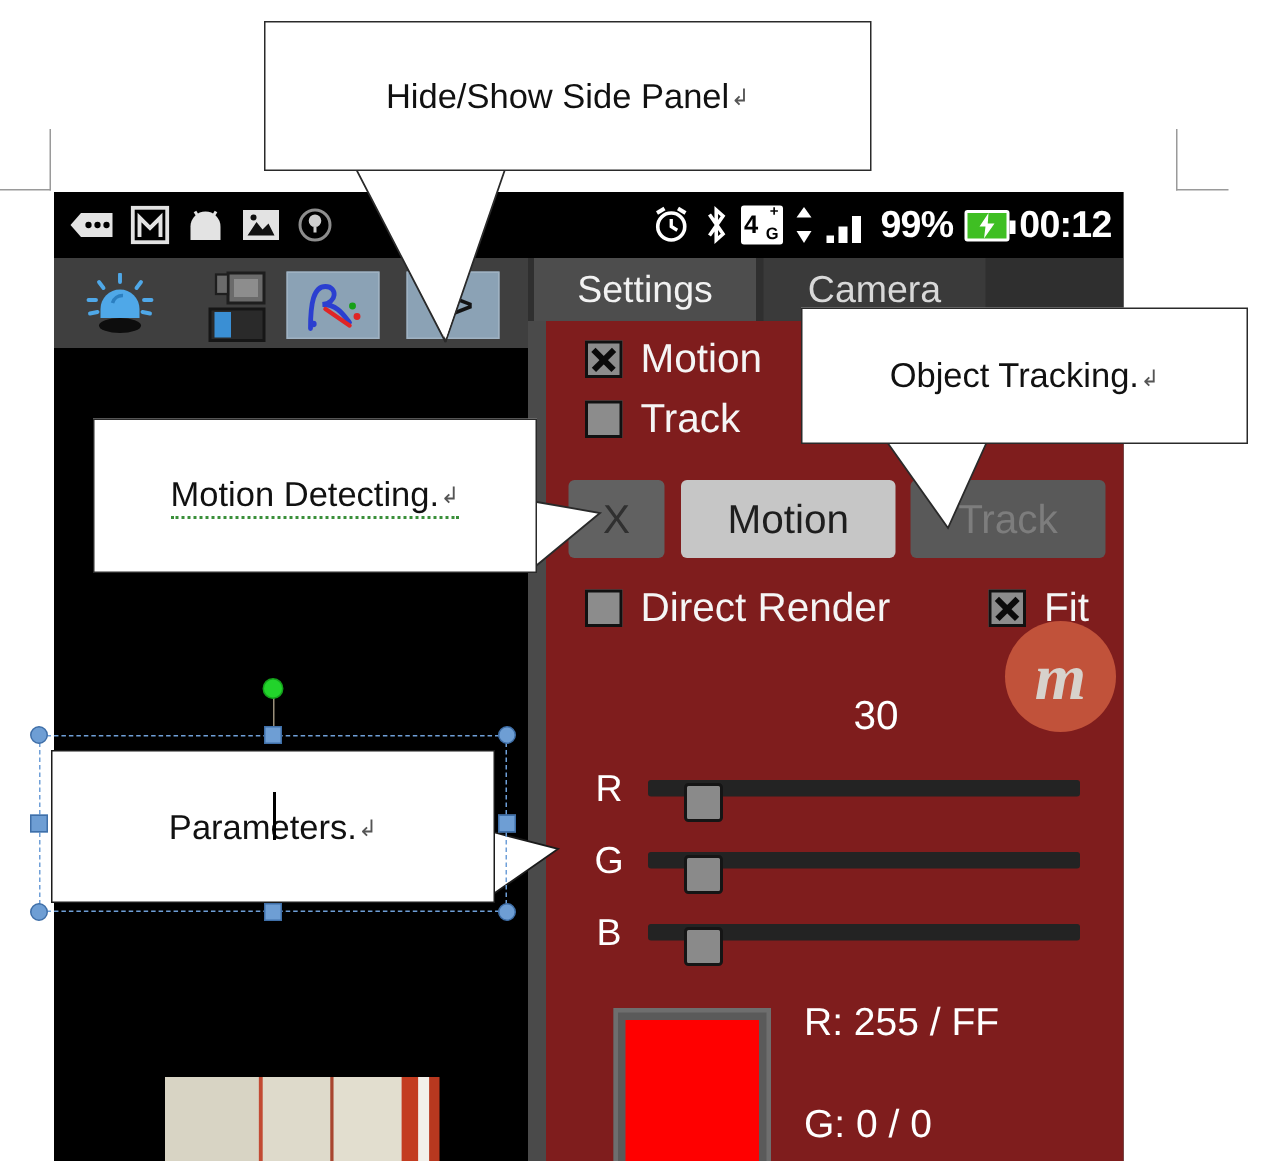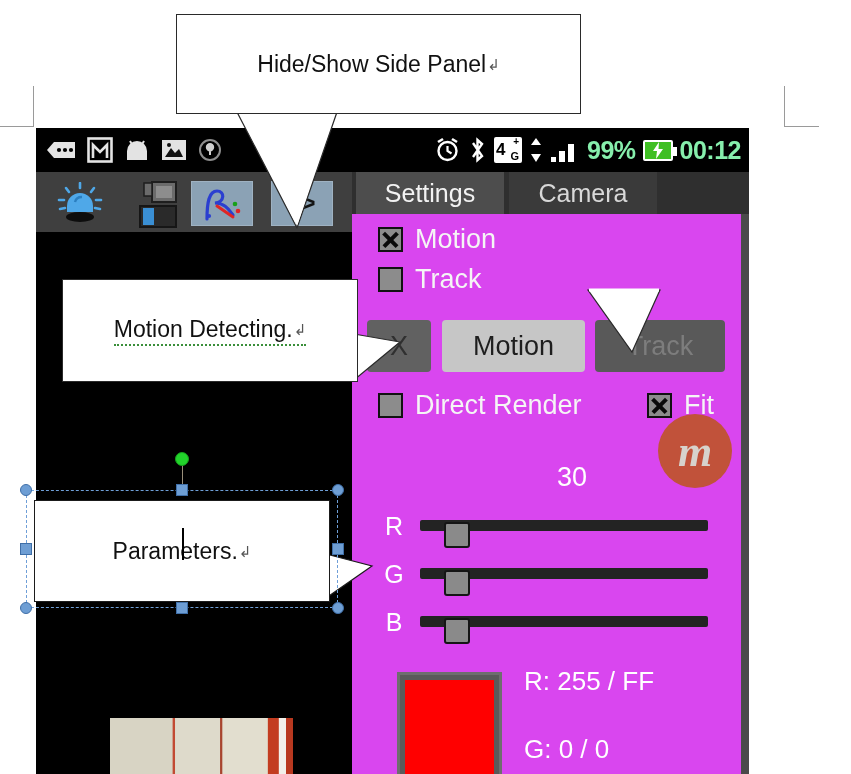--- a/index.html
+++ b/index.html
@@ -64,21 +64,21 @@
     right: 8px; top: 0;
     height: 44px;
     display: flex;
     align-items: center;
     gap: 7px;
   }
   .sb-icon { display: block; }
   .sb-text {
     font-size: 25px;
     font-weight: bold;
-    color: #86efac;
+    color: #ffffff;
     letter-spacing: -0.5px;
     font-family: "Liberation Sans", sans-serif;
   }
   .net-badge {
     position: relative;
     width: 28px; height: 26px;
     background: #ffffff;
     border-radius: 2px;
     color: #000000;
     font-size: 17px;
@@ -217,24 +217,24 @@
     align-items: center;
   }
   .tab-inactive {
     left: 157px;
     width: 148px;
     background: #3a3a3a;
     color: #d8d8d8;
   }
   .panel-body {
     position: absolute;
-    left: 0; top: 42px;
+    left: 12px; top: 42px;
     width: 389px;
     height: 560px;
-    background: #d946ef;
+    background: #7f1d1d;
   }
 
   .chk-row {
     position: absolute;
     display: flex;
     align-items: center;
     gap: 12px;
   }
   .chkbox {
     width: 25px; height: 25px;
@@ -647,20 +647,23 @@
     <polygon points="14,1 110,1 72,116" fill="#ffffff" stroke="none"></polygon>
   </svg>
   <div class="callout" id="callout-hide">
     <span class="callout-text"><span>Hide/Show Side Panel</span><span class="pilcrow">↲</span></span>
   </div>
 
   <svg class="tail" style="left:586px; top:288px; width:110px; height:68px;" viewBox="0 0 110 68">
     <polygon points="2,2 74,2 46,64" fill="#ffffff" stroke="#2a2a2a" stroke-width="1.2"></polygon>
     <line x1="3" y1="2" x2="73" y2="2" stroke="#ffffff" stroke-width="3"></line>
   </svg>
+  <div class="callout" id="callout-track">
+    <span class="callout-text"><span>Object Tracking.</span><span class="pilcrow">↲</span></span>
+  </div>
 
   <svg class="tail" style="left:352px; top:330px; width:90px; height:56px;" viewBox="0 0 90 56">
     <polygon points="2,4 48,12 2,50" fill="#ffffff" stroke="#2a2a2a" stroke-width="1.2"></polygon>
     <line x1="2" y1="5" x2="2" y2="49" stroke="#ffffff" stroke-width="3"></line>
   </svg>
   <div class="callout" id="callout-motion">
     <span class="callout-text spellwave"><span>Motion Detecting.</span><span class="pilcrow">↲</span></span>
   </div>
 
   <svg class="tail" style="left:324px; top:552px; width:90px; height:52px;" viewBox="0 0 90 52">

